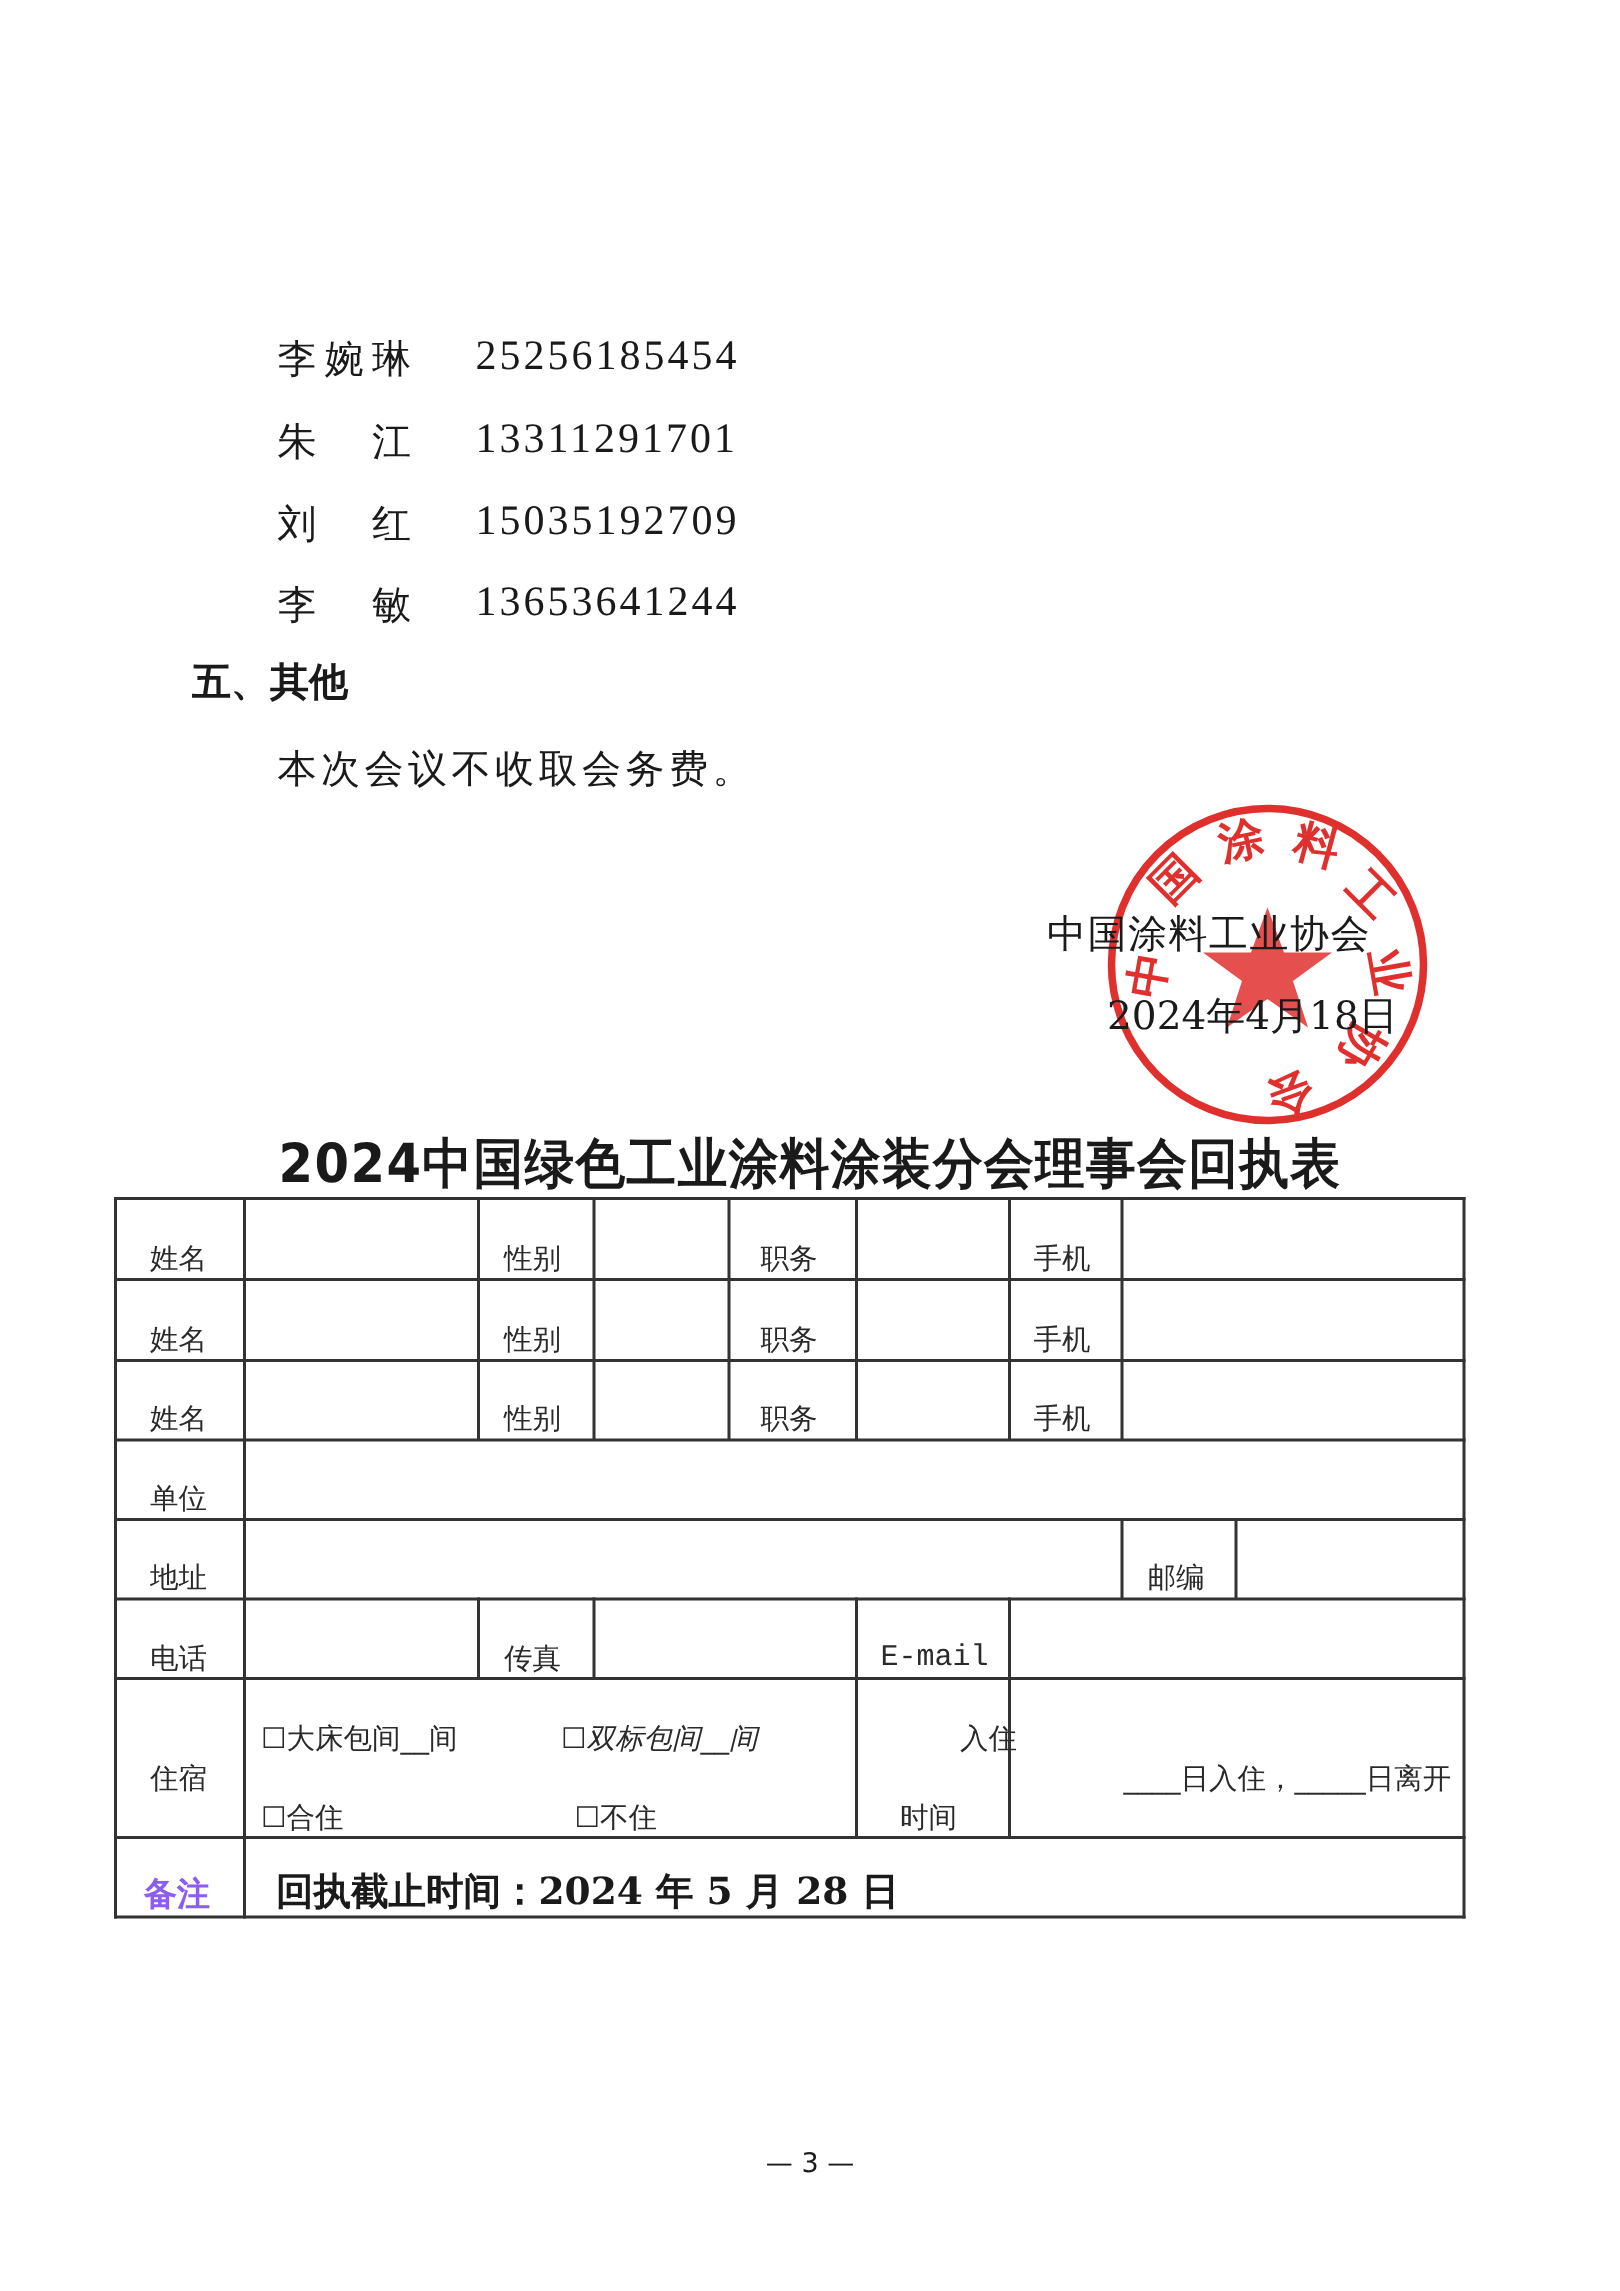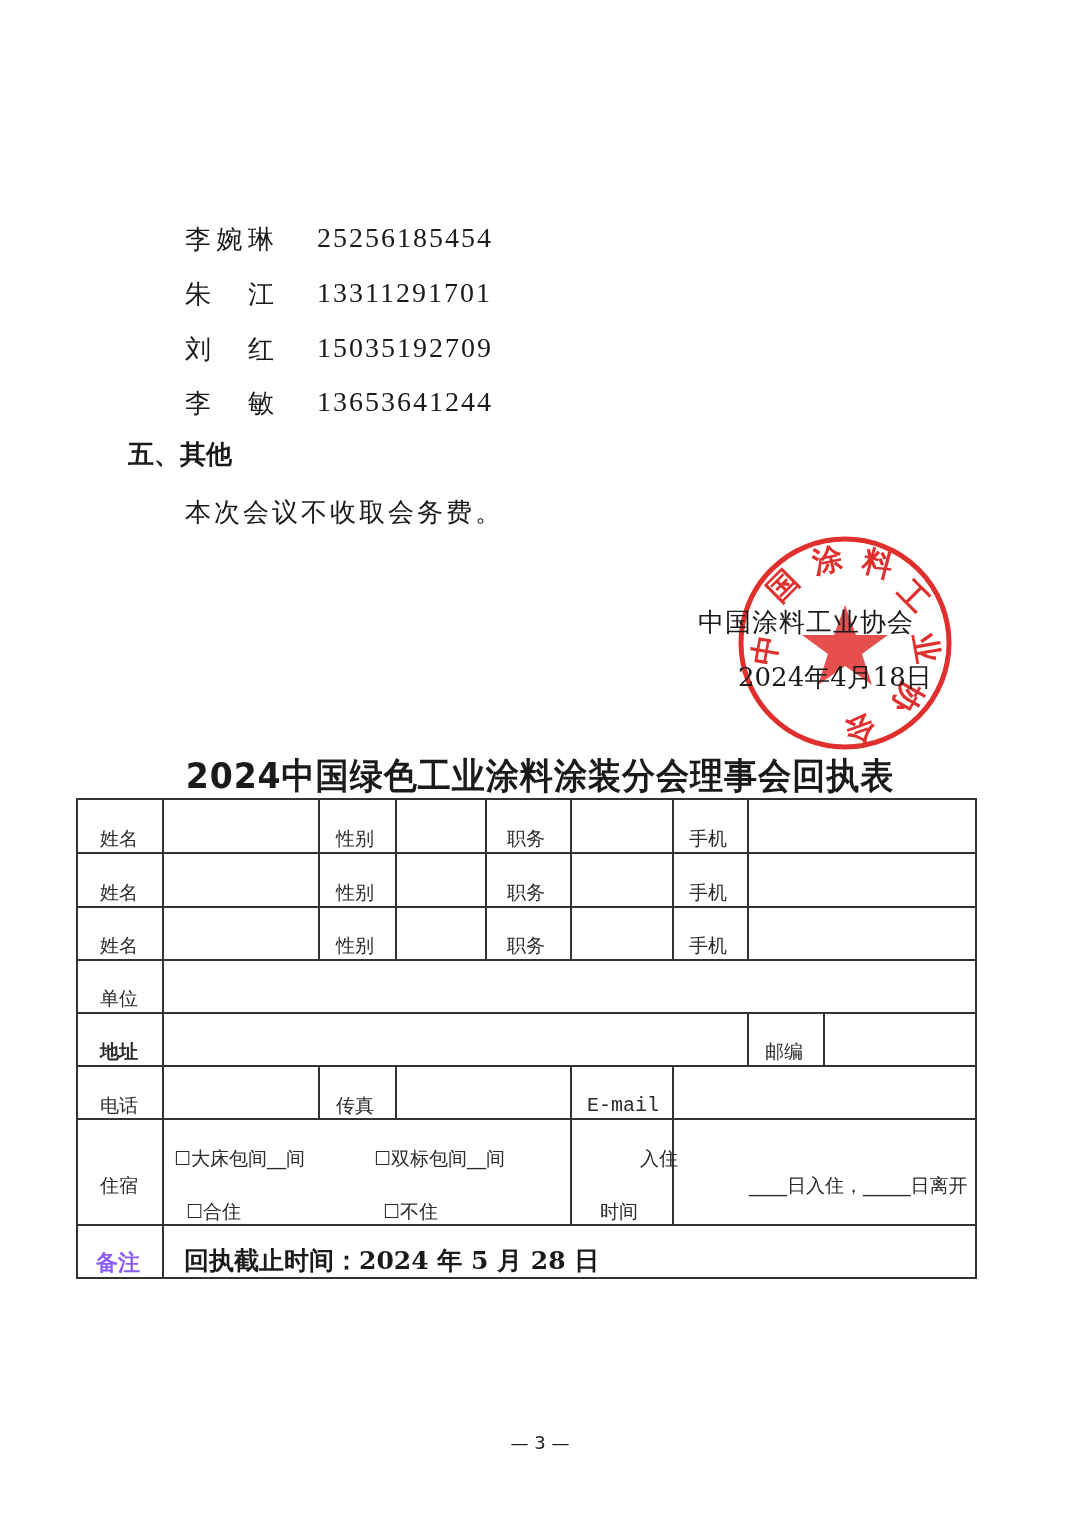--- a/index.html
+++ b/index.html
@@ -118,30 +118,30 @@
 <div class="cell" style="left:336px; top:880px;">性别</div>
 <div class="cell" style="left:507px; top:880px;">职务</div>
 <div class="cell" style="left:689px; top:880px;">手机</div>
 
 <div class="cell" style="left:100px; top:933px;">姓名</div>
 <div class="cell" style="left:336px; top:933px;">性别</div>
 <div class="cell" style="left:507px; top:933px;">职务</div>
 <div class="cell" style="left:689px; top:933px;">手机</div>
 
 <div class="cell" style="left:100px; top:986px;">单位</div>
-<div class="cell" style="left:100px; top:1039px;font-weight:bold;">地址</div>
+<div class="cell" style="left:100px; top:1039px;">地址</div>
 <div class="cell" style="left:765px; top:1039px;">邮编</div>
 <div class="cell" style="left:100px; top:1093px;">电话</div>
 <div class="cell" style="left:336px; top:1093px;">传真</div>
 <div class="cell" style="left:587px; top:1094px; font-family:'Liberation Mono', monospace; font-size:20px;">E-mail</div>
 
 <div class="cell" style="left:100px; top:1173px;">住宿</div>
 <div class="cell" style="left:174px; top:1146px;">☐大床包间__间</div>
-<div class="cell" style="left:374px; top:1146px;">☐双标包间__间</div>
-<div class="cell" style="left:186px; top:1199px;">☐合住</div>
+<div class="cell" style="left:374px; top:1146px;font-style:italic;">☐双标包间__间</div>
+<div class="cell" style="left:174px; top:1199px;">☐合住</div>
 <div class="cell" style="left:383px; top:1199px;">☐不住</div>
 <div class="cell" style="left:600px; top:1146px;margin-left:40px;">入住</div>
 <div class="cell" style="left:600px; top:1199px;">时间</div>
 <div class="cell" style="left:704px; top:1173px;margin-left:45px;">____日入住，_____日离开</div>
 
 <div class="cell" style="left:96px; top:1248px; font-size:22px; font-weight:bold; color:#8b5cf6;">备注</div>
 <div class="cell" style="left:184px; top:1244px; font-size:25px; font-weight:bold; font-family:'DejaVu Serif', serif; color:#1a1a1a;">回执截止时间：2024 年 5 月 28 日</div>
 
 <div class="abs footer">— 3 —</div>
 

